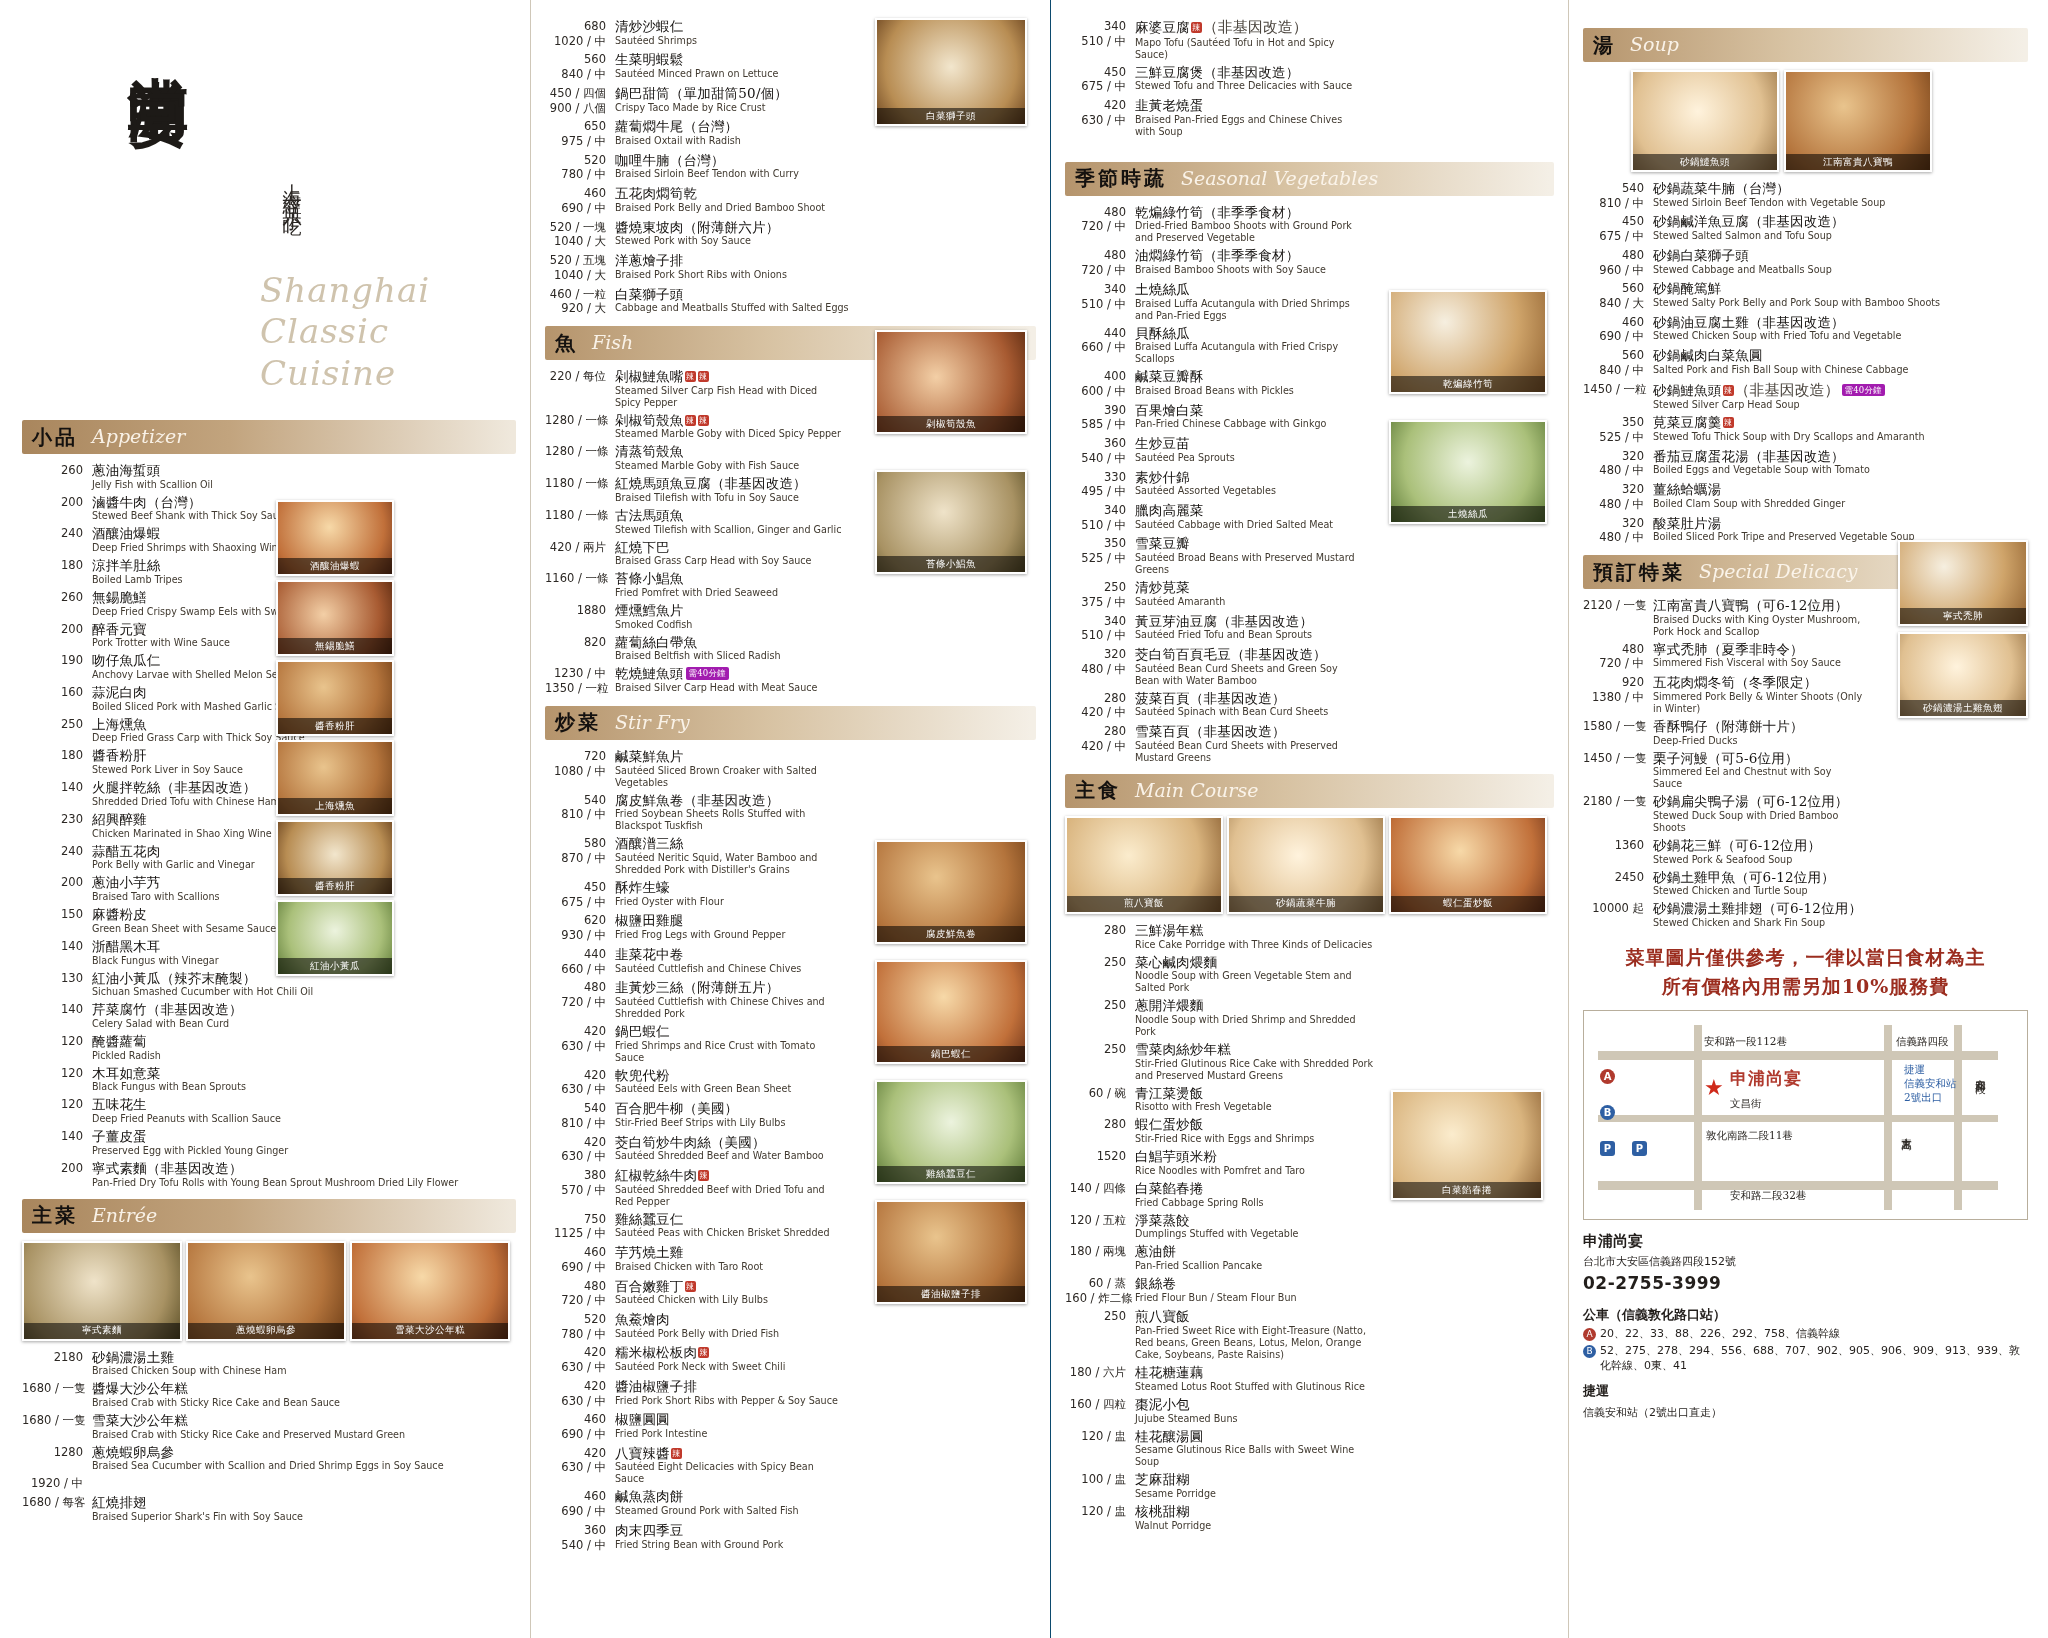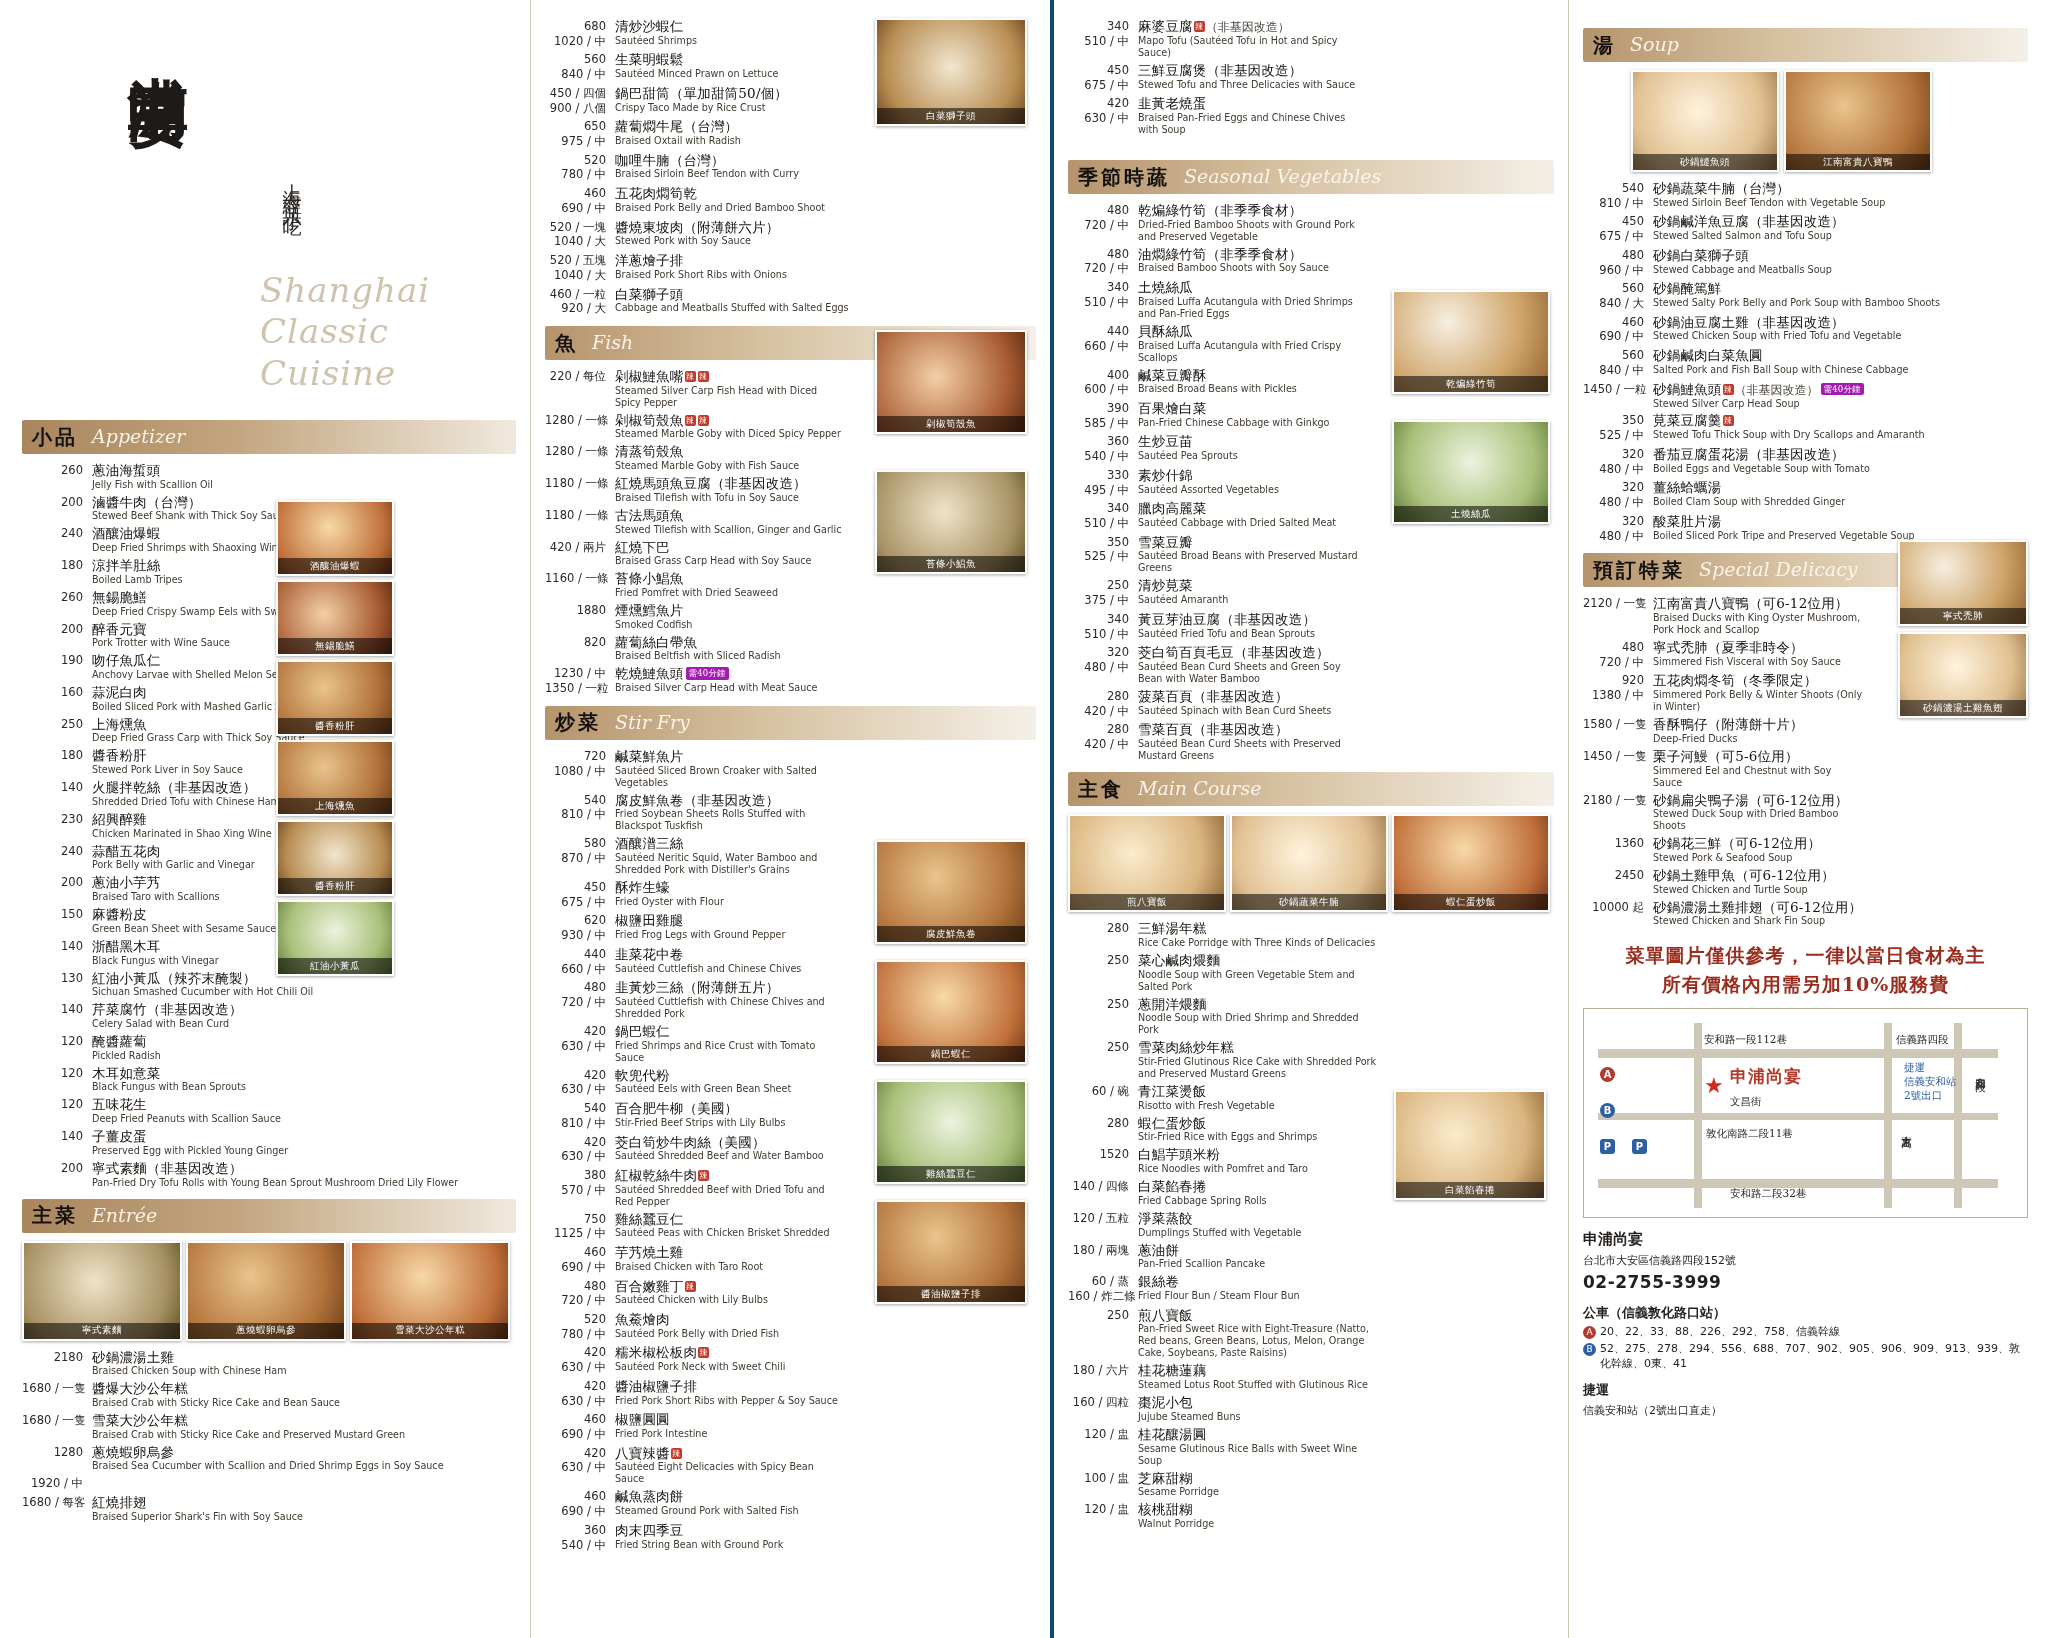--- a/index.html
+++ b/index.html
@@ -8,21 +8,21 @@
     width:2048px; height:1638px;
     font-family:"DejaVu Sans","Liberation Sans",sans-serif;
     background:#ffffff;
     color:#231f1c;
     overflow:hidden;
   }
   .menu { position:relative; width:2048px; height:1638px; display:flex; }
   .col { position:relative; height:100%; }
   .col.c1 { width:530px; padding:18px 14px 10px 22px; }
   .col.c2 { width:520px; padding:18px 14px 10px 14px; border-left:1px solid #cfc7b8; }
-  .col.c3 { width:518px; padding:18px 14px 10px 14px; border-left:4px solid #0c4a6e; }
+  .col.c3 { width:518px; padding:18px 14px 10px 14px; border-left:1px solid #0c4a6e; }
   .col.c4 { width:480px; padding:18px 20px 10px 14px; border-left:1px solid #cfc7b8; }
 
   
   .masthead { position:relative; height:392px; }
   .brand-cn {
     position:absolute; left:105px; top:8px;
     font-family:"DejaVu Serif","Liberation Serif",serif;
     font-size:62px; line-height:1.02; letter-spacing:2px;
     writing-mode:vertical-rl; text-orientation:upright;
     height:300px; color:#1d1a17; font-weight:700;
@@ -55,21 +55,21 @@
   .items { width:100%; }
   .row { display:flex; margin-bottom:3px; page-break-inside:avoid; }
   .price { width:70px; min-width:70px; text-align:right; padding-right:9px;
            font-size:11.5px; line-height:1.28; color:#2c2824; padding-top:1px; }
   .price div { white-space:nowrap; }
   .names { flex:1; }
   .cn {
     font-family:"DejaVu Serif","Liberation Serif",serif;
     font-size:13.5px; line-height:1.24; color:#14110f; letter-spacing:.2px;
   }
-  .cn .note { font-size:12px; color:#4a443d; letter-spacing:0; }
+  .cn .note { font-size:15px; color:#4a443d; letter-spacing:0; }
   .en { font-size:9.6px; line-height:1.25; color:#40392f; margin-top:0px; }
   .hot {
     display:inline-block; background:#c0392b; color:#fff;
     font-size:8px; line-height:11px; width:11px; height:11px; text-align:center;
     border-radius:2px; vertical-align:2px; margin:0 1px;
   }
   .tag40 {
     display:inline-block; background:#a21caf; color:#fff; font-size:8.5px;
     padding:1px 3px; border-radius:2px; vertical-align:2px; margin-left:2px;
   }

